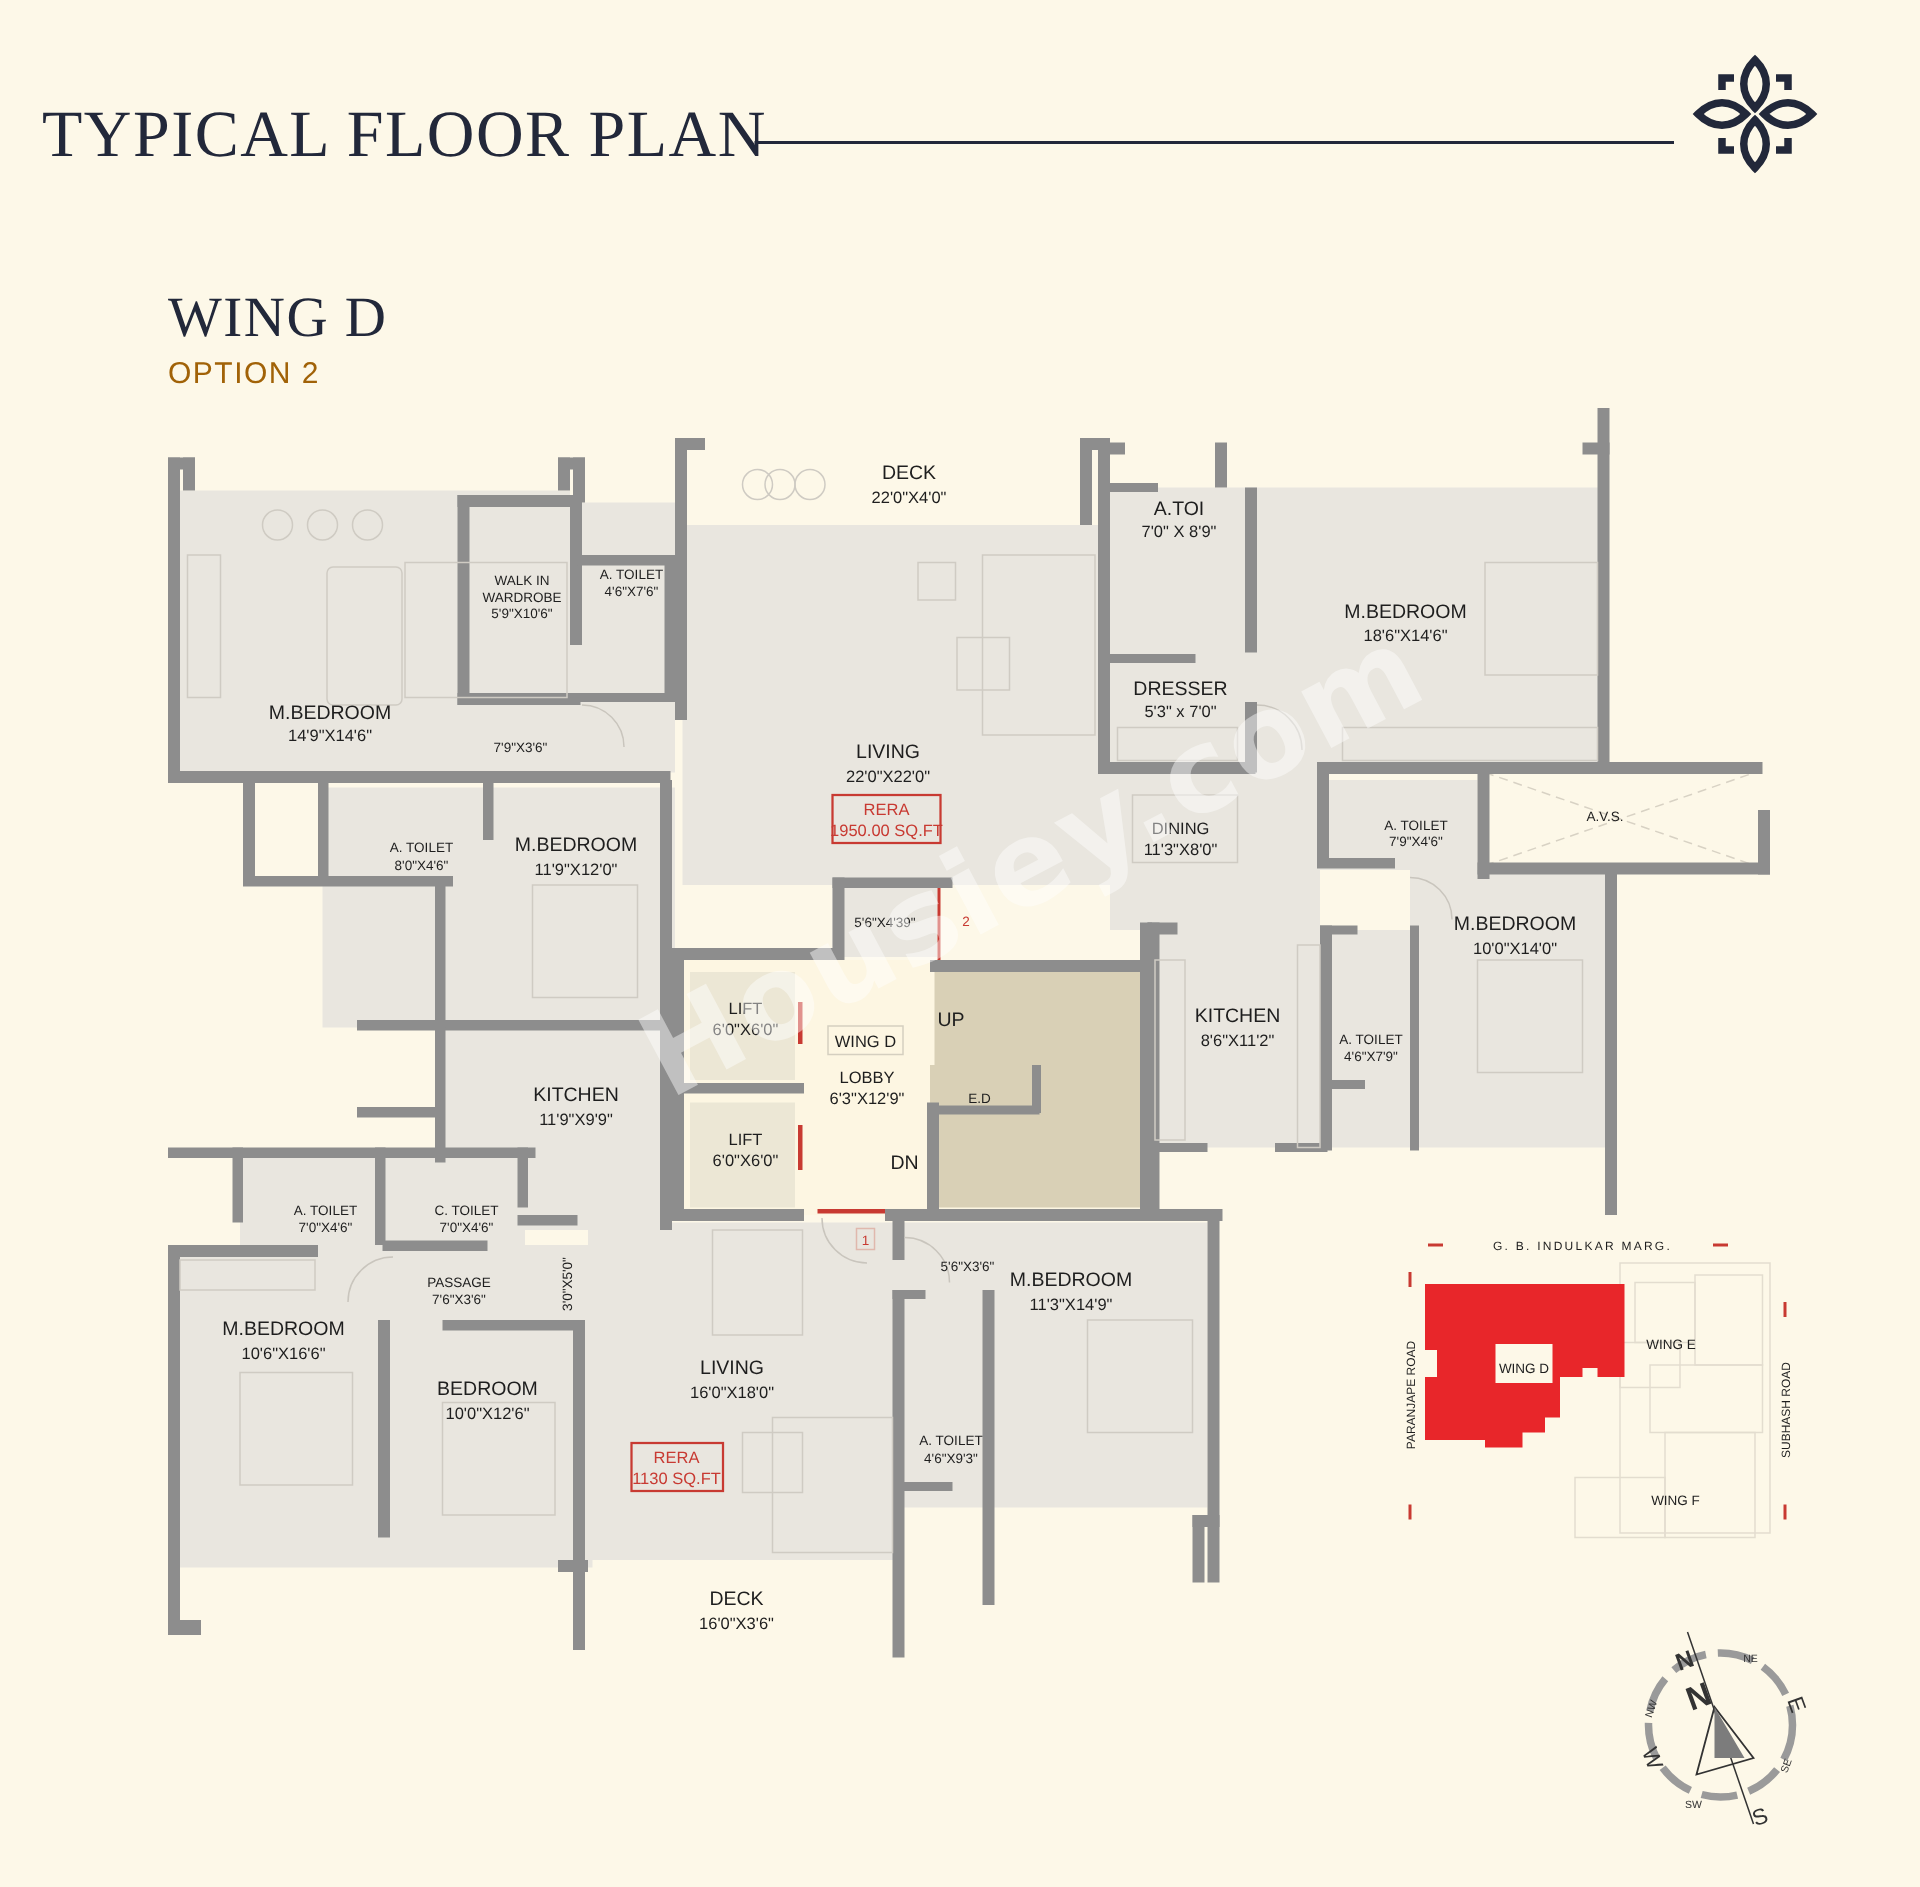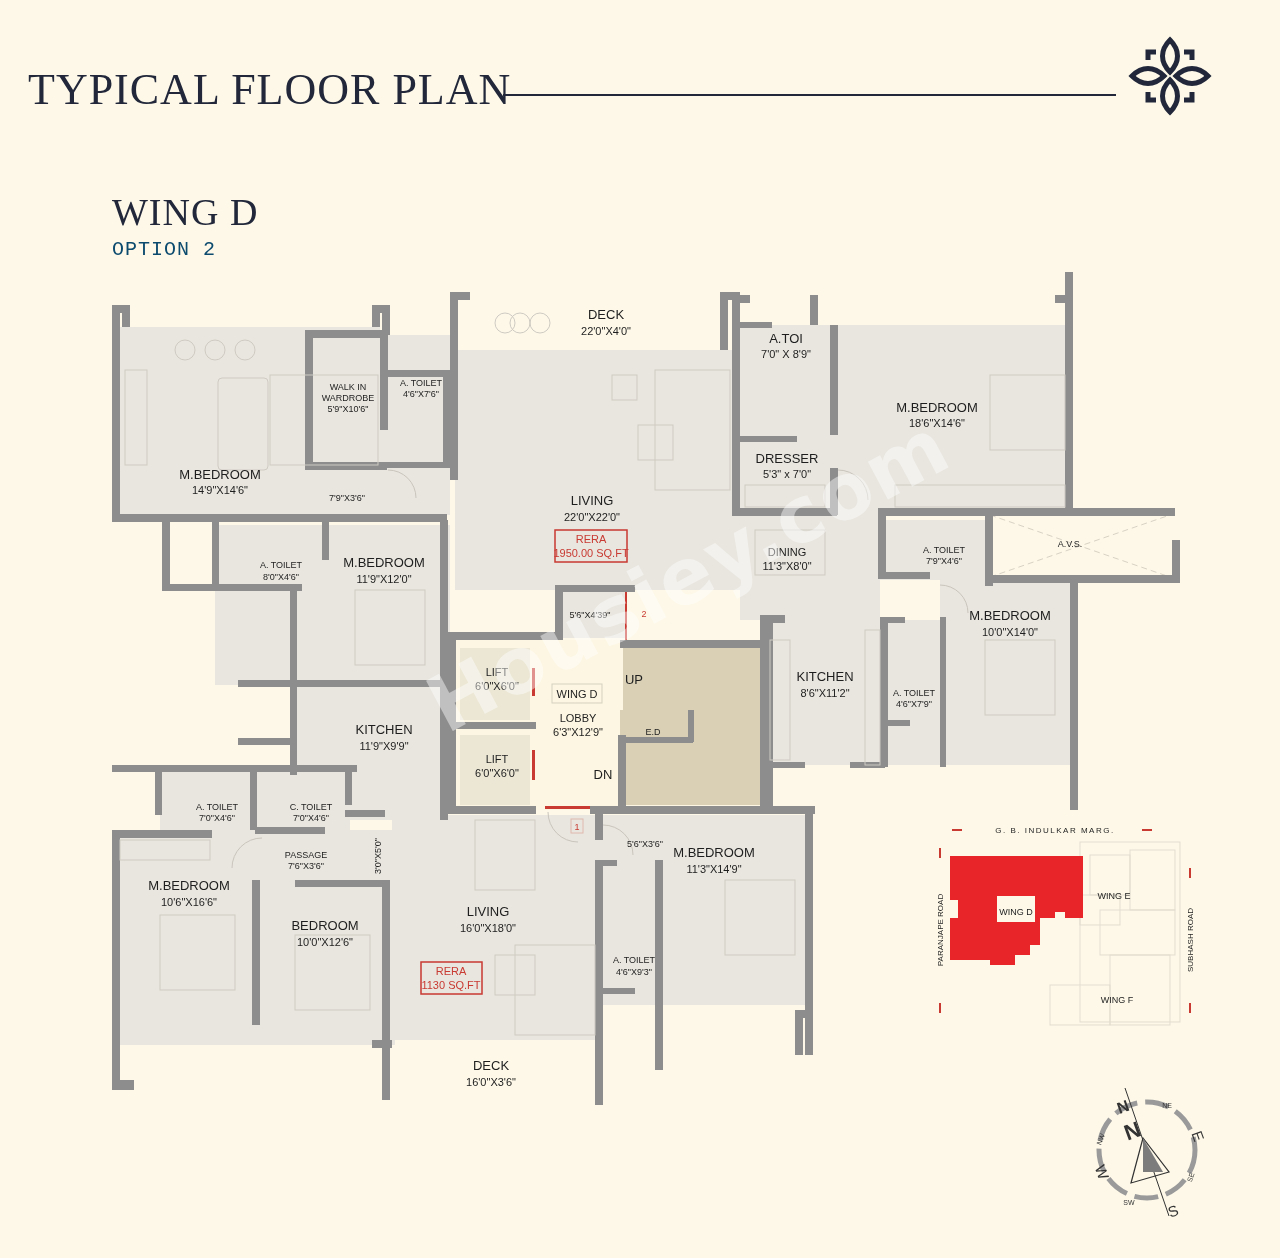--- a/index.html
+++ b/index.html
@@ -17,22 +17,22 @@
     position: absolute; left: 503px; top: 94px; width: 613px; height: 2px; background: #22283a;
   }
   .logo { position: absolute; left: 1128px; top: 36px; width: 84px; height: 80px; }
   .wing-title {
     position: absolute; left: 112px; top: 190px;
     font-family: "Liberation Serif", "DejaVu Serif", serif;
     font-size: 38px; color: #22283a; margin: 0; font-weight: normal; letter-spacing: 1px;
   }
   .wing-option {
     position: absolute; left: 112px; top: 238px;
-    font-family: Liberation Mono, monospace;
-    font-size: 20px; color: #0c4a6e; letter-spacing: 1px;
+    font-family: Liberation Sans, sans-serif;
+    font-size: 20px; color: #a16207; letter-spacing: 1px;
   }
   svg.plan { position: absolute; left: 0; top: 0; }
   .lbl { font-family: "Liberation Sans", sans-serif; fill: #1e1e1e; text-anchor: middle; }
   .lbl-sm { font-size: 9px; }
   .lbl-md { font-size: 11px; }
   .lbl-lg { font-size: 13px; }
   .rera { fill: #c83a32; }
   .wall { fill: #8d8d8d; }
   .room { fill: #e9e6df; }
   .open { fill: #fdf8e8; }

